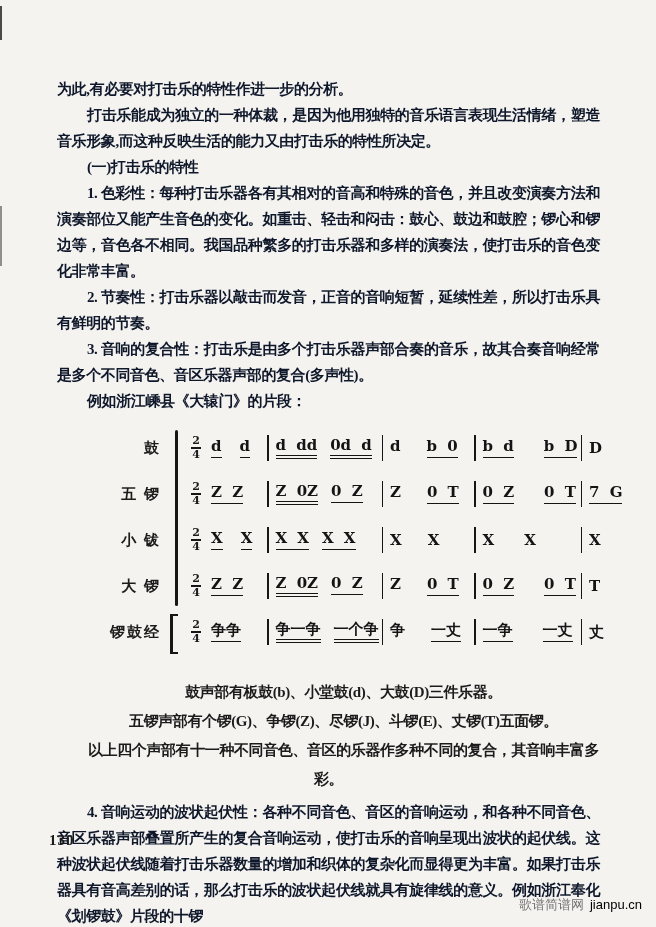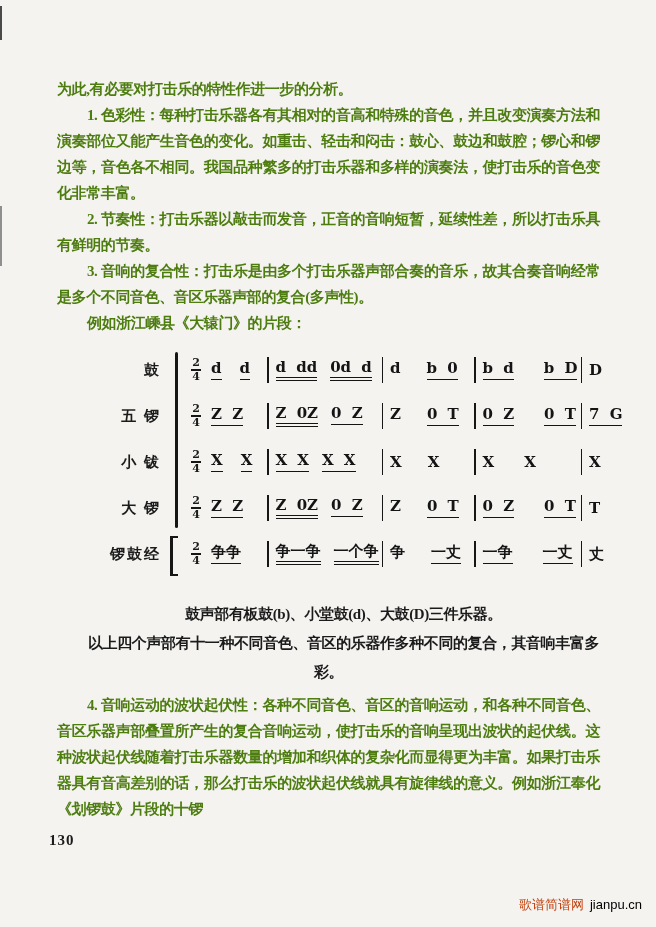--- a/index.html
+++ b/index.html
@@ -3,21 +3,21 @@
 <meta charset="utf-8">
 <style>
   html,body{margin:0;padding:0;}
   body{background:#f4f3f0;font-family:"Liberation Serif","DejaVu Serif",serif;}
   .page{
     position:relative;width:656px;height:927px;box-sizing:border-box;
     background:#f4f3f0;color:#1b1b1b;overflow:hidden;
     padding:76px 56px 0 57px;
   }
   .para{margin:0;font-size:15px;line-height:26px;letter-spacing:-0.4px;
-        text-align:justify;font-weight:600;color:#4d7c0f;}
+        text-align:justify;font-weight:600;color:#0f172a;}
   .indent{text-indent:2em;}
   
   .score{position:relative;margin:14px 0 0 0;height:236px;}
   .score-row{display:flex;align-items:center;height:40px;margin-bottom:6px;}
   .part-label{flex:none;width:104px;text-align:right;padding-right:16px;
               font-size:15px;font-weight:600;letter-spacing:2px;white-space:pre;}
   .row-content{display:flex;align-items:center;flex:none;padding-left:12px;}
   .brace-main{position:absolute;left:118px;top:2px;height:176px;width:3px;
               background:#161616;border-radius:2px;}
   .brace-small{position:absolute;left:113px;top:186px;height:40px;width:8px;
@@ -43,35 +43,37 @@
   
   .legend{margin-top:14px;}
   .legend-line{margin:0;font-size:15px;line-height:29px;letter-spacing:-0.4px;
                text-indent:2em;font-weight:600;text-align:center;}
   .closing{margin-top:5px;}
   
   .page-number{position:absolute;left:49px;top:832px;font-size:15px;
                font-weight:600;letter-spacing:1px;}
   .watermark{position:absolute;right:14px;top:896px;font-size:13px;
              font-family:"Liberation Sans","DejaVu Sans",sans-serif;}
-  .wm-name{color:#c2410c;}
+  .wm-name{color:#737373;}
   .wm-url{color:#000000;margin-left:6px;}
   
   .artifact-a{position:absolute;left:0;top:6px;width:2px;height:34px;background:#4a4a4a;}
   .artifact-b{position:absolute;left:0;top:206px;width:1.5px;height:60px;background:#8f8f8f;}
 </style>
 </head>
 <body>
 
 <div class="page">
   <div class="artifact-a"></div>
   <div class="artifact-b"></div>
 
   <div class="text-block">
     <p class="para">为此,有必要对打击乐的特性作进一步的分析。</p>
+    <p class="para indent">打击乐能成为独立的一种体裁，是因为他用独特的音乐语言表现生活情绪，塑造音乐形象,而这种反映生活的能力又由打击乐的特性所决定。</p>
+    <p class="para indent">(一)打击乐的特性</p>
     <p class="para indent">1. 色彩性：每种打击乐器各有其相对的音高和特殊的音色，并且改变演奏方法和演奏部位又能产生音色的变化。如重击、轻击和闷击：鼓心、鼓边和鼓腔；锣心和锣边等，音色各不相同。我国品种繁多的打击乐器和多样的演奏法，使打击乐的音色变化非常丰富。</p>
     <p class="para indent">2. 节奏性：打击乐器以敲击而发音，正音的音响短暂，延续性差，所以打击乐具有鲜明的节奏。</p>
     <p class="para indent">3. 音响的复合性：打击乐是由多个打击乐器声部合奏的音乐，故其合奏音响经常是多个不同音色、音区乐器声部的复合(多声性)。</p>
     <p class="para indent">例如浙江嵊县《大辕门》的片段：</p>
   </div>
 
   <div class="score">
     <div class="brace-main"></div>
     <div class="brace-small"></div>
     <div id="score-rows">
@@ -235,20 +237,21 @@
             <span class="measure m5">
               <span class="note-cell u0">丈</span>
             </span>
           </div>
         </div>
       </div>
   </div>
 
   <div class="legend">
     <p class="legend-line">鼓声部有板鼓(b)、小堂鼓(d)、大鼓(D)三件乐器。</p>
+    <p class="legend-line">五锣声部有个锣(G)、争锣(Z)、尽锣(J)、斗锣(E)、丈锣(T)五面锣。</p>
     <p class="legend-line">以上四个声部有十一种不同音色、音区的乐器作多种不同的复合，其音响丰富多彩。</p>
   </div>
 
   <p class="para indent closing">4. 音响运动的波状起伏性：各种不同音色、音区的音响运动，和各种不同音色、音区乐器声部叠置所产生的复合音响运动，使打击乐的音响呈现出波状的起伏线。这种波状起伏线随着打击乐器数量的增加和织体的复杂化而显得更为丰富。如果打击乐器具有音高差别的话，那么打击乐的波状起伏线就具有旋律线的意义。例如浙江奉化《划锣鼓》片段的十锣</p>
 
   <div class="page-number">130</div>
   <div class="watermark">
     <span class="wm-name">歌谱简谱网</span><span class="wm-url">jianpu.cn</span>
   </div>
 </div>

